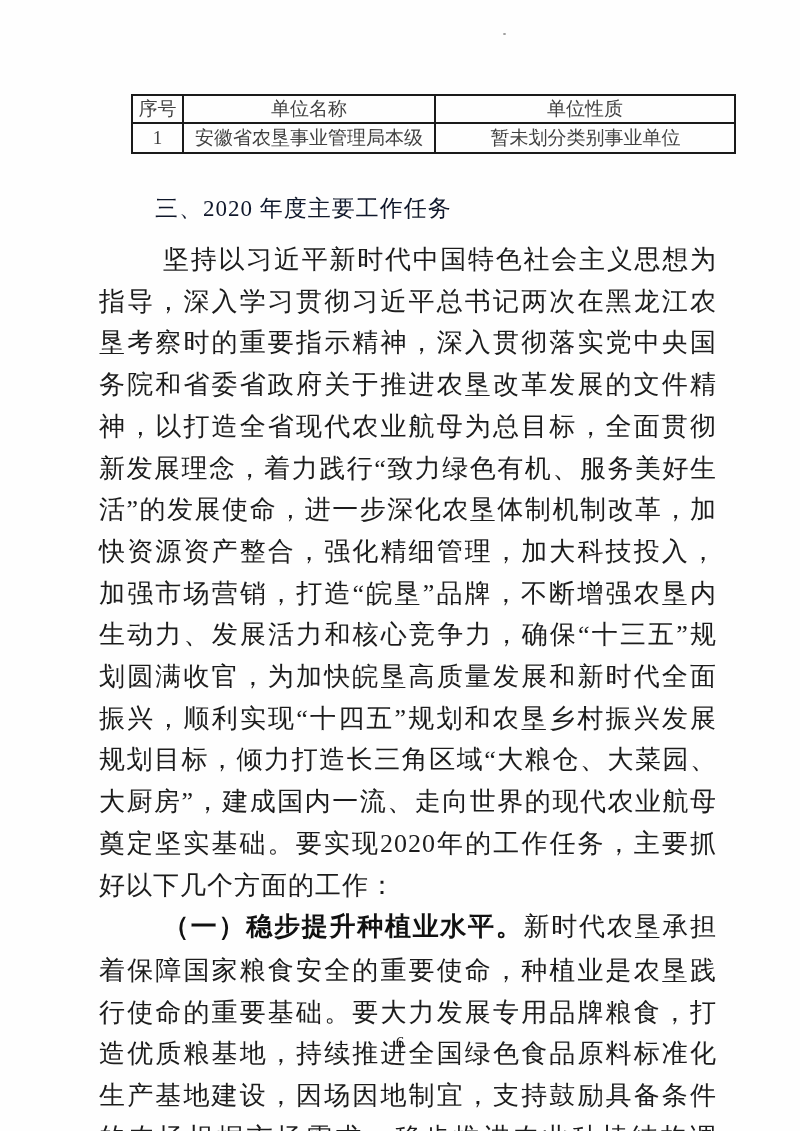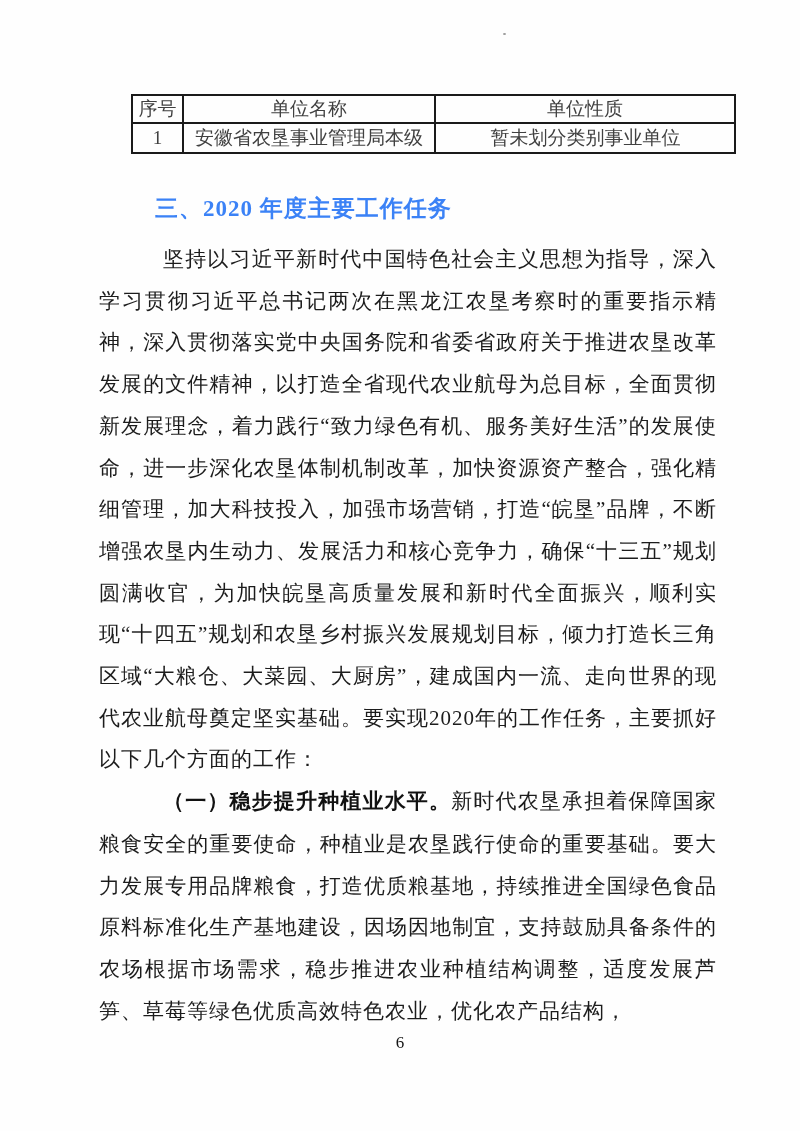--- a/index.html
+++ b/index.html
@@ -50,29 +50,29 @@
   
   .text-block {
     position: absolute;
     left: 99px;
     top: 188px;
     width: 618px;
   }
   .heading {
     margin: 0;
     font-size: 23px;
-    font-weight: 700;
+    font-weight: 400;
     line-height: 42px;
     text-indent: 56px;
-    color: #3b82f6;
+    color: #0f172a;
     letter-spacing: 1px;
   }
   .para {
     margin: 9px 0 0 0;
-    font-size: 21px;
+    font-size: 26px;
     line-height: 41.7px;
     letter-spacing: 1px;
     text-align: justify;
     text-justify: inter-ideograph;
     text-indent: 64px;
     color: #1c1c1c;
   }
   .para.second { margin-top: 0; }
   .para strong { font-weight: 700; color: #111; font-family: Liberation Mono, monospace; }
   

